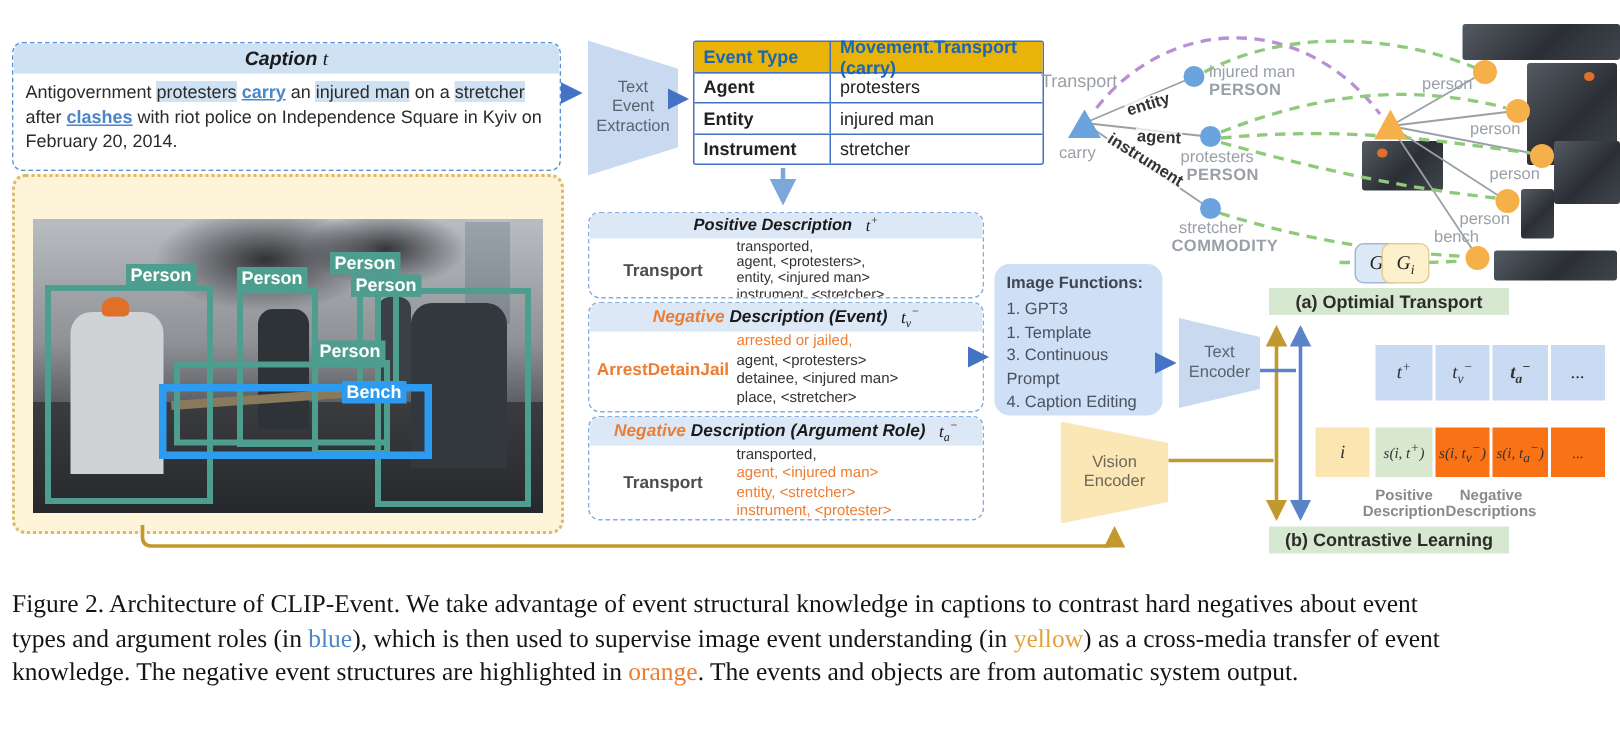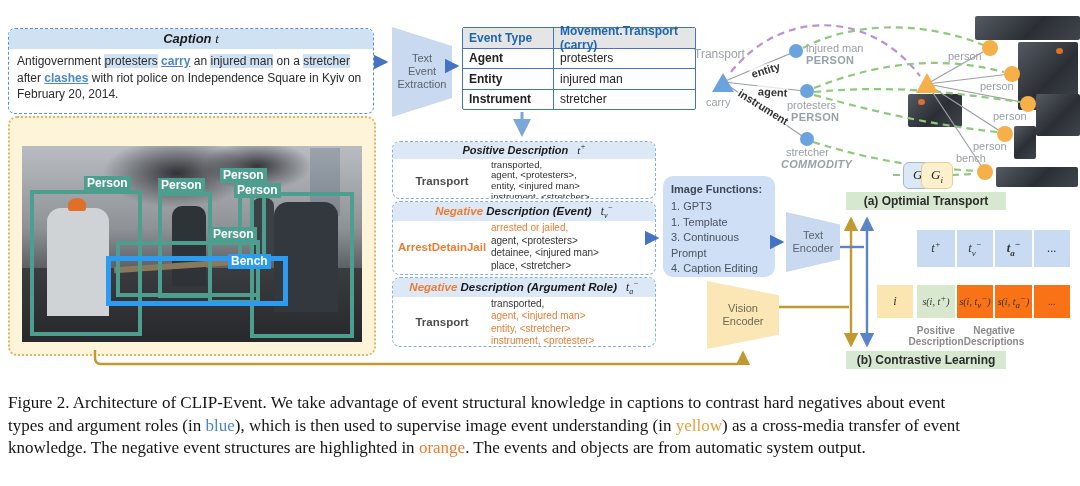--- a/index.html
+++ b/index.html
@@ -27,21 +27,21 @@
   .trap{clip-path:polygon(0 0,100% 21%,100% 79%,0 100%);}
   .trap-blue{background:#c9d9ef;}
   .trap-yellow{background:#fbe7b5;}
   .enc-label{position:absolute;left:0;width:100%;text-align:center;font-size:11px;line-height:13px;color:#5a6470;}
   
   .etable{left:462px;top:27px;width:232px;border:1.6px solid #4472c4;border-radius:2px;background:#fff;}
   .etr{display:flex;border-bottom:1.6px solid #4472c4;height:19.5px;align-items:center;font-size:12px;}
   .etr:last-child{border-bottom:none;}
   .etr .k{width:84px;padding-left:6px;font-weight:bold;border-right:1.6px solid #4472c4;align-self:stretch;display:flex;align-items:center;}
   .etr .v{flex:1;padding-left:6px;}
-  .etr.hd{background:#e5e5e5;}
+  .etr.hd{background:#eab308;}
   .etr.hd .k,.etr.hd .v{color:#1c66b0;font-weight:bold;}
   
   .desc{left:392px;width:262px;border:1.6px dashed #85aede;border-radius:8px;background:#fff;overflow:hidden;}
   .d-head{background:#dce8f6;text-align:center;font-weight:bold;font-style:italic;color:#1a1a1a;}
   .neg{color:#ed7d31;}
   .d-var{font-family:"Liberation Serif",serif;font-style:italic;font-weight:normal;margin-left:9px;}
   .d-body{display:flex;}
   .d-left{width:98px;display:flex;align-items:center;justify-content:center;font-weight:bold;font-size:11.5px;color:#4d4d4d;text-align:center;}
   .d-left.neg{color:#ed7d31;font-size:11.5px;}
   .d-lines{flex:1;color:#333;padding-top:1px;}
@@ -251,21 +251,21 @@
   <div class="gLabel" style="left:694px;top:47px;font-size:12px;">Transport</div>
   <div class="gLabel" style="left:706px;top:96px;">carry</div>
   <div class="eLabel" style="left:750px;top:64px;transform:rotate(-17deg);">entity</div>
   <div class="eLabel" style="left:757px;top:86px;transform:rotate(3deg);">agent</div>
   <div class="eLabel" style="left:734px;top:101px;transform:rotate(32deg);">instrument</div>
   <div class="gLabel" style="left:806px;top:42px;">injured man</div>
   <div class="gLabel gType" style="left:806px;top:54px;">PERSON</div>
   <div class="gLabel" style="left:787px;top:99px;">protesters</div>
   <div class="gLabel gType" style="left:791px;top:111px;">PERSON</div>
   <div class="gLabel" style="left:786px;top:146px;">stretcher</div>
-  <div class="gLabel gType" style="left:781px;top:158px;font-style:italic;">COMMODITY</div>
+  <div class="gLabel gType" style="left:781px;top:158px;">COMMODITY</div>
   <div class="gbox blue" style="left:903px;top:162px;">
       <span><span>G</span><sub>t</sub></span>
     </div>
 
   <div class="thumb" style="left:975px;top:16px;width:105px;height:24px;"></div>
   <div class="thumb" style="left:1018px;top:42px;width:60px;height:68px;">
       <div class="hdot" style="left:38px;top:6px;"></div>
     </div>
   <div class="thumb" style="left:1036px;top:94px;width:44px;height:42px;"></div>
   <div class="thumb" style="left:1014px;top:126px;width:22px;height:33px;"></div>

